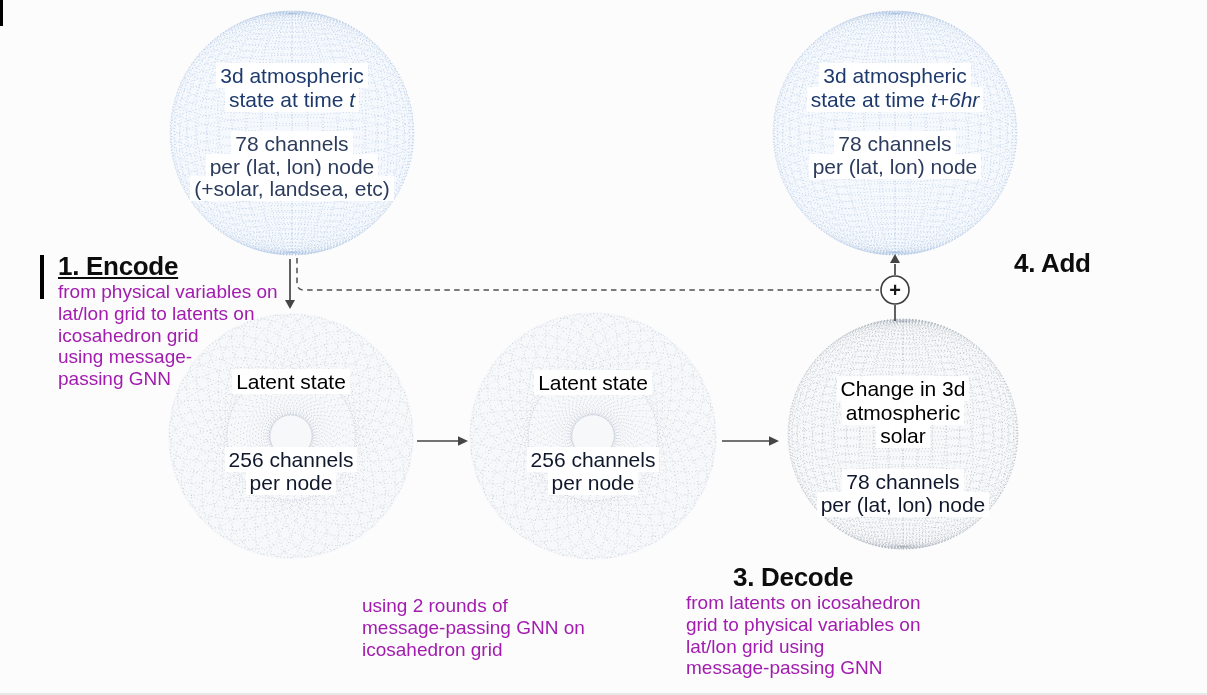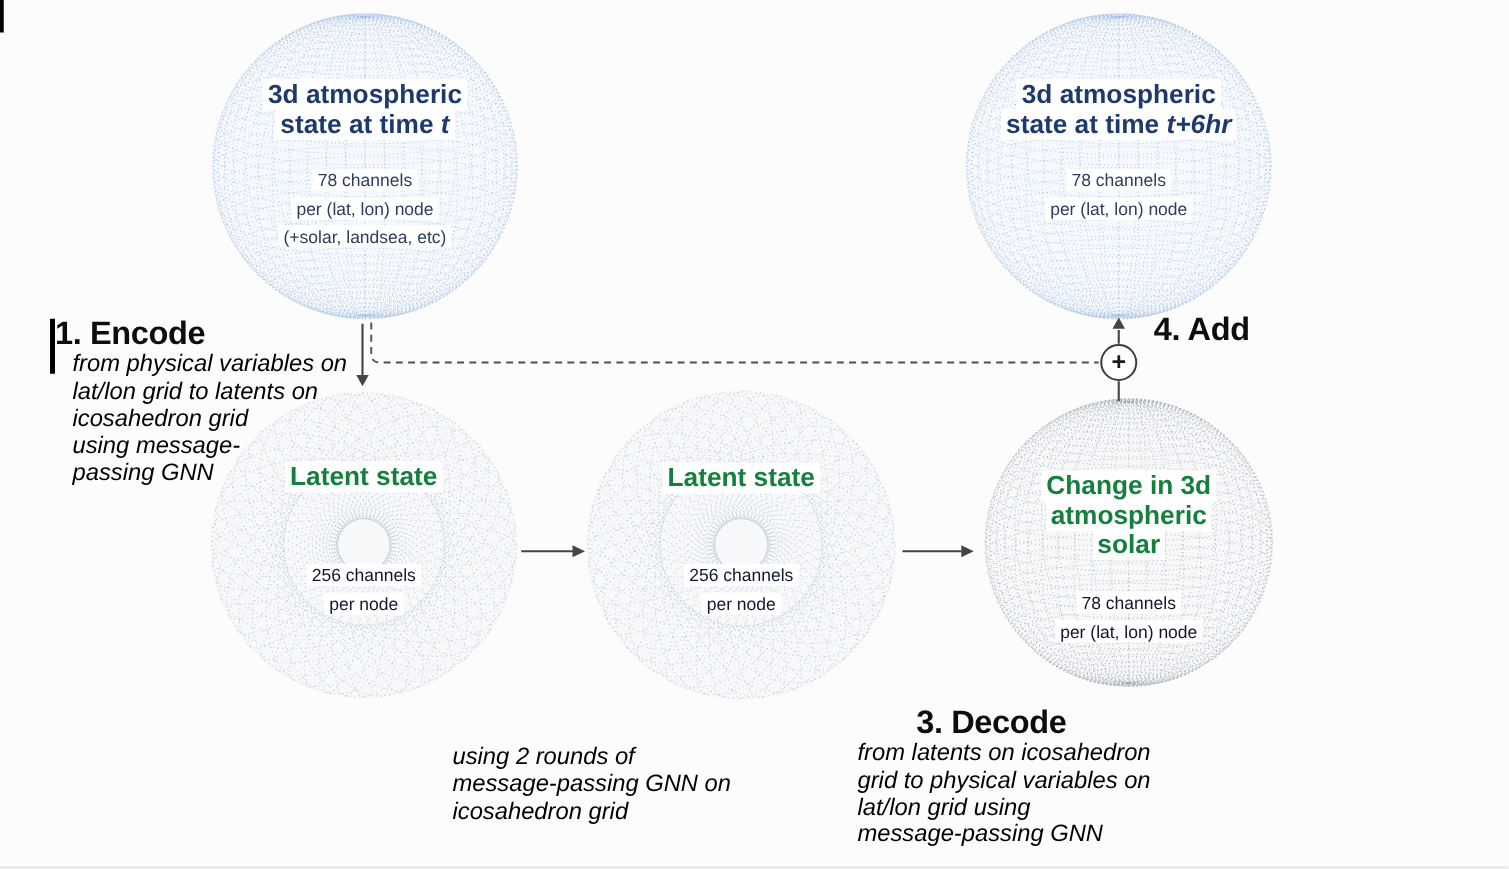--- a/index.html
+++ b/index.html
@@ -3,31 +3,31 @@
 <meta charset="utf-8">
 <style>
   html,body{margin:0;padding:0;}
   body{font-family:"Liberation Sans",sans-serif;background:#ffffff;}
   .canvas{position:relative;width:1207px;height:695px;background:#fcfcfc;overflow:hidden;}
   .abs{position:absolute;}
   svg.mesh{position:absolute;pointer-events:none;}
   #arrow-layer{position:absolute;left:0;top:0;pointer-events:none;}
   .pre{white-space:pre-line;}
   .sp-text{position:absolute;width:240px;text-align:center;}
-  .sp-title{font-weight:bold;font-size:21px;line-height:23.5px;text-align:center;}
+  .sp-title{font-weight:normal;font-size:21px;line-height:23.5px;text-align:center;}
   .sp-title.navy{color:#1e3a6d;}
-  .sp-title.slate{color:#15803d;}
+  .sp-title.slate{color:#000000;}
   .sp-title em{font-style:italic;}
-  .sp-sub{font-size:14px;line-height:22.5px;}
+  .sp-sub{font-size:21px;line-height:22.5px;}
   .sp-sub.navy{color:#2c3c5c;}
   .sp-sub.slate{color:#0f172a;}
   .halo{background:rgba(255,255,255,.93);padding:1px 4px;
         -webkit-box-decoration-break:clone;box-decoration-break:clone;white-space:pre-line;}
   .step-h{position:absolute;font-size:26px;font-weight:bold;color:#0d0d0d;letter-spacing:-0.3px;}
-  .step-b{position:absolute;font-size:19px;line-height:21.8px;color:#000000;font-style:italic;}
+  .step-b{position:absolute;font-size:19px;line-height:21.8px;color:#a21caf;}
   .artifact{position:absolute;background:#000;}
   .bottom-line{position:absolute;left:0;right:0;bottom:0;height:2px;background:#e7e8ea;}
 </style>
 </head>
 <body>
 
 <div class="canvas">
 
   <div id="mesh-mounts" class="abs" style="left:0;top:0;">
       <svg class="mesh" width="252" height="252" viewBox="-126 -126 252 252" style="left: 166px; top: 7px;">
@@ -393,35 +393,35 @@
   <div class="sp-text" style="left:783px;top:377px;">
     <div class="sp-title slate"><span class="halo">Change in 3d
 atmospheric
 solar</span></div>
   </div>
   <div class="sp-text" style="left:783px;top:471px;">
     <div class="sp-sub slate"><span class="halo">78 channels
 per (lat, lon) node</span></div>
   </div>
 
-  <div class="step-h" style="left:44px;top:251px;">1. Encode</div>
+  <div class="step-h" style="left:58px;top:251px;text-decoration:underline;">1. Encode</div>
   <div class="step-b pre" style="left:58px;top:281px;">from physical variables on
 lat/lon grid to latents on
 icosahedron grid
 using message-
 passing GNN</div>
 
   <div class="step-b pre" style="left:362px;top:595px;">using 2 rounds of
 message-passing GNN on
 icosahedron grid</div>
 
   <div class="step-h" style="left:685px;top:562px;margin-left:48px;">3. Decode</div>
   <div class="step-b pre" style="left:686px;top:592px;">from latents on icosahedron
 grid to physical variables on
 lat/lon grid using
 message-passing GNN</div>
 
-  <div class="step-h" style="left:923px;top:248px;">4. Add</div>
+  <div class="step-h" style="left:1014px;top:248px;">4. Add</div>
 
   <div class="artifact" style="left:0;top:0;width:3px;height:26px;"></div>
   <div class="artifact" style="left:40px;top:255px;width:4px;height:44px;"></div>
   <div class="bottom-line"></div>
 </div>
 
 </body></html>

